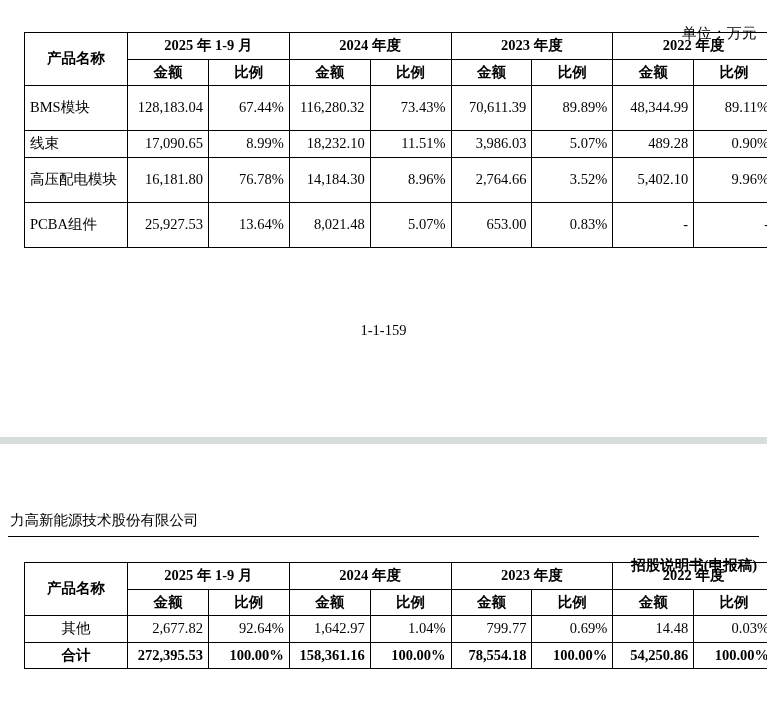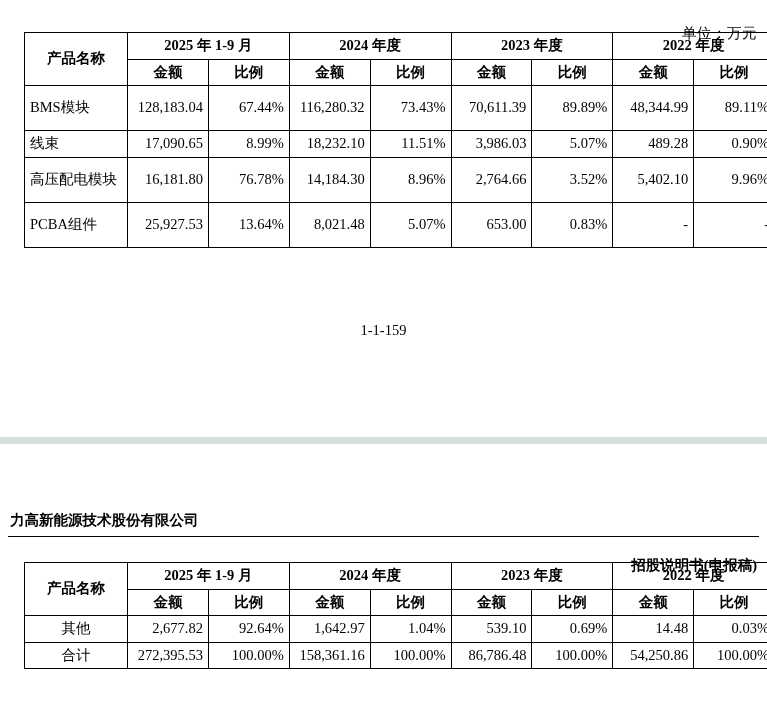--- a/index.html
+++ b/index.html
@@ -86,21 +86,21 @@
     position: absolute;
     top: 511px;
     left: 10px;
     width: 747px;
     font-size: 14.5px;
   }
   .running-head .rh-left {
     position: absolute;
     left: 0;
     top: 0;
-    font-weight: bold;
+    font-weight: normal;
   }
   .running-head .rh-right {
     position: absolute;
     right: 0;
     top: 0;
     font-weight: bold;
     margin-top: 45px;
   }
   .rule {
     position: absolute;
@@ -112,21 +112,21 @@
   }
   #table-2 {
     position: absolute;
     top: 562px;
     left: 8px;
     width: 751px;
   }
   #table-2 td.c0 { width: 92px; }
   #table-2 td.cA { width: 82px; }
   #table-2 td.cB { width: 82px; }
-  .bold td { font-weight: normal; }
+  .bold td { font-weight: bold; }
 </style>
 </head>
 <body>
 
 <div class="page">
 
   <div class="unit-line">单位：万元</div>
 
   <table class="doc-table" id="table-1">
     <tbody>
@@ -227,33 +227,33 @@
         <td class="cA hdr">金额</td>
         <td class="cB hdr">比例</td>
       </tr>
 
       <tr>
         <td class="c0 center">其他</td>
         <td class="cA num">2,677.82</td>
         <td class="cB num">92.64%</td>
         <td class="cA num">1,642.97</td>
         <td class="cB num">1.04%</td>
-        <td class="cA num">539.10</td>
+        <td class="cA num">799.77</td>
         <td class="cB num">0.69%</td>
         <td class="cA num">14.48</td>
         <td class="cB num">0.03%</td>
       </tr>
 
       <tr class="bold">
         <td class="c0 center">合计</td>
         <td class="cA num">272,395.53</td>
         <td class="cB num">100.00%</td>
         <td class="cA num">158,361.16</td>
         <td class="cB num">100.00%</td>
-        <td class="cA num">86,786.48</td>
+        <td class="cA num">78,554.18</td>
         <td class="cB num">100.00%</td>
         <td class="cA num">54,250.86</td>
         <td class="cB num">100.00%</td>
       </tr>
     </tbody>
   </table>
 
 </div>
 
 </body></html>

